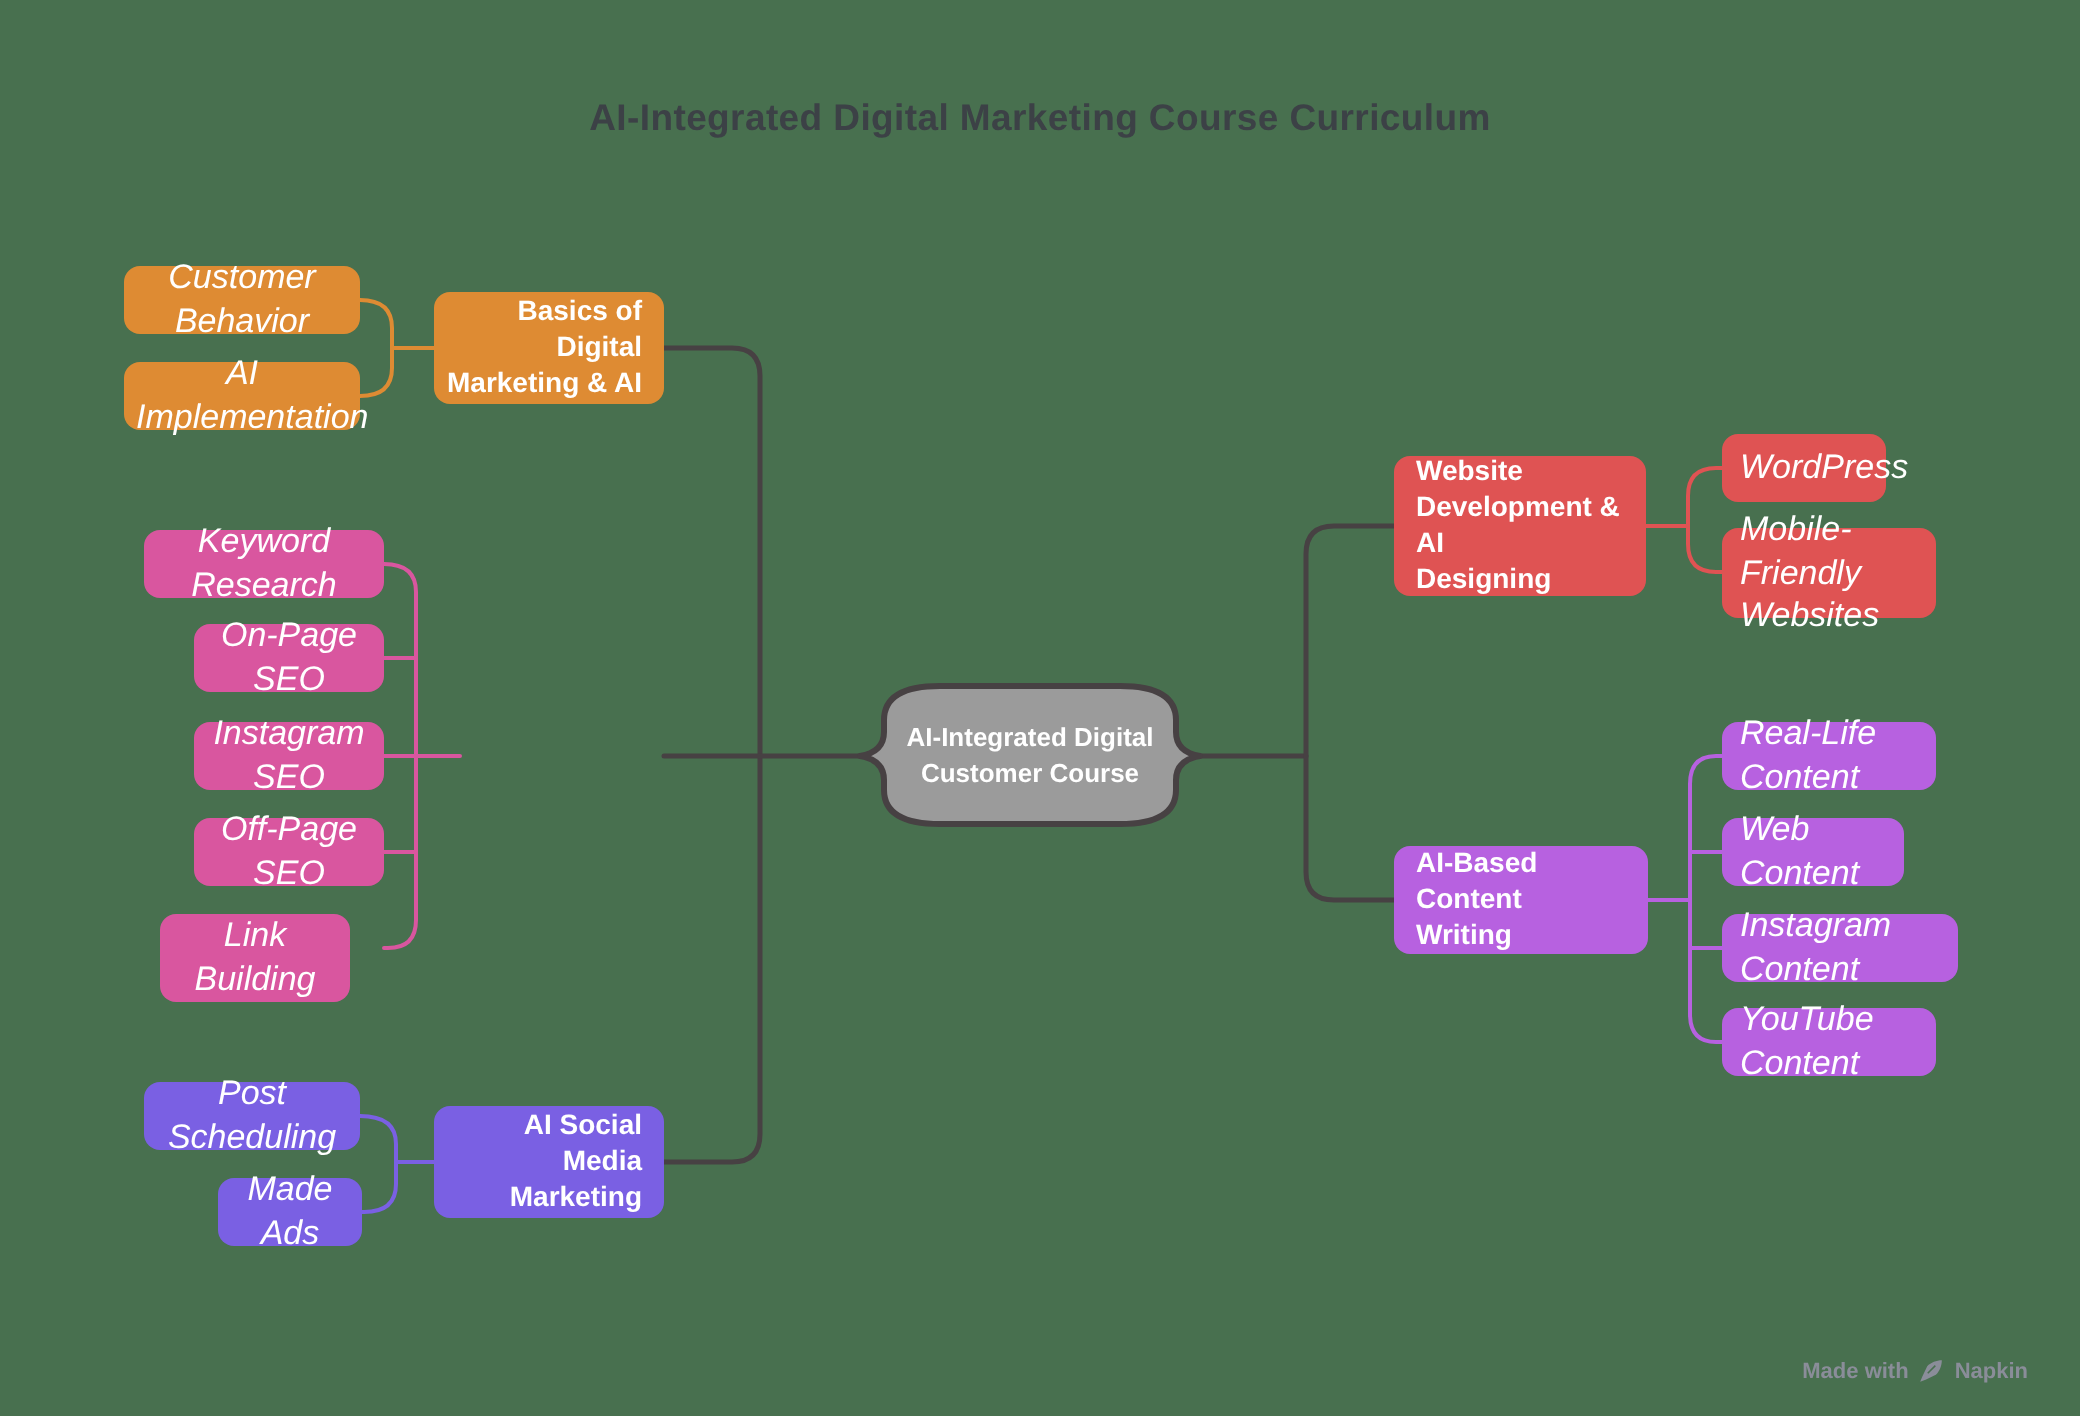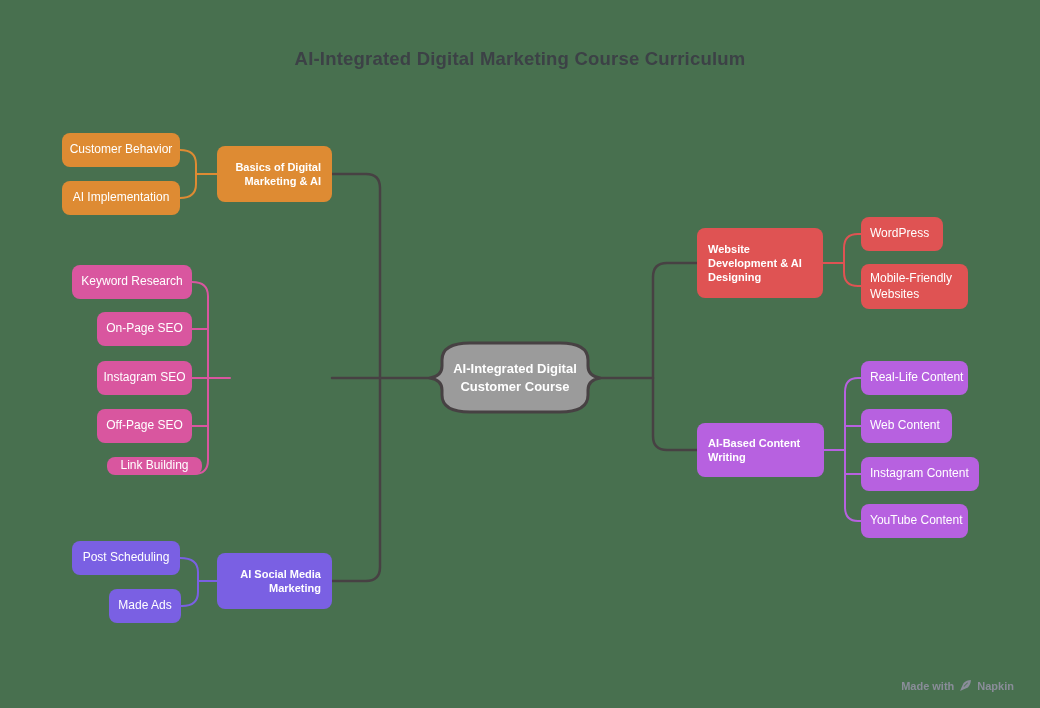--- a/index.html
+++ b/index.html
@@ -19,22 +19,22 @@
   }
   .node{
     position:absolute;
     border-radius:8px;
     display:flex;align-items:center;
     box-sizing:border-box;
     color:var(--node-text,#fff);
     cursor:default;
   }
   .node .lbl{white-space:pre-line;line-height:1.28;width:100%;}
-  .child{font-size:12px;}
-  .parent{font-size:11px;font-weight:bold;}
+  .child{font-size:17px;font-style:italic;}
+  .parent{font-size:14px;font-weight:bold;}
   .align-center{justify-content:center;text-align:center;padding:0 6px;}
   .align-right{justify-content:flex-end;text-align:right;padding-right:11px;padding-left:6px;}
   .align-left{justify-content:flex-start;text-align:left;padding-left:9px;padding-right:4px;}
   .p-left{padding-left:11px;}
   .orange{background:var(--orange,#DE8B33);}
   .pink{background:var(--pink,#D9569F);}
   .purple-left{background:var(--purple-left,#7A60E3);}
   .red{background:var(--red,#DF5353);}
   .purple-right{background:var(--purple-right,#B761E0);}
   .center-node{
@@ -101,21 +101,21 @@
   </div>
   <div class="node pink child align-center" style="left:97px;top:312px;width:95px;height:34px">
     <span class="lbl">On-Page SEO</span>
   </div>
   <div class="node pink child align-center" style="left:97px;top:361px;width:95px;height:34px">
     <span class="lbl">Instagram SEO</span>
   </div>
   <div class="node pink child align-center" style="left:97px;top:409px;width:95px;height:34px">
     <span class="lbl">Off-Page SEO</span>
   </div>
-  <div class="node pink child align-center" style="left:107px;top:457px;width:95px;height:18px">
+  <div class="node pink child align-center" style="left:80px;top:457px;width:95px;height:44px">
     <span class="lbl">Link Building</span>
   </div>
 
   <div class="node purple-left child align-center" style="left:72px;top:541px;width:108px;height:34px">
     <span class="lbl">Post Scheduling</span>
   </div>
   <div class="node purple-left child align-center" style="left:109px;top:589px;width:72px;height:34px">
     <span class="lbl">Made Ads</span>
   </div>
   <div class="node purple-left parent align-right" style="left:217px;top:553px;width:115px;height:56px">

